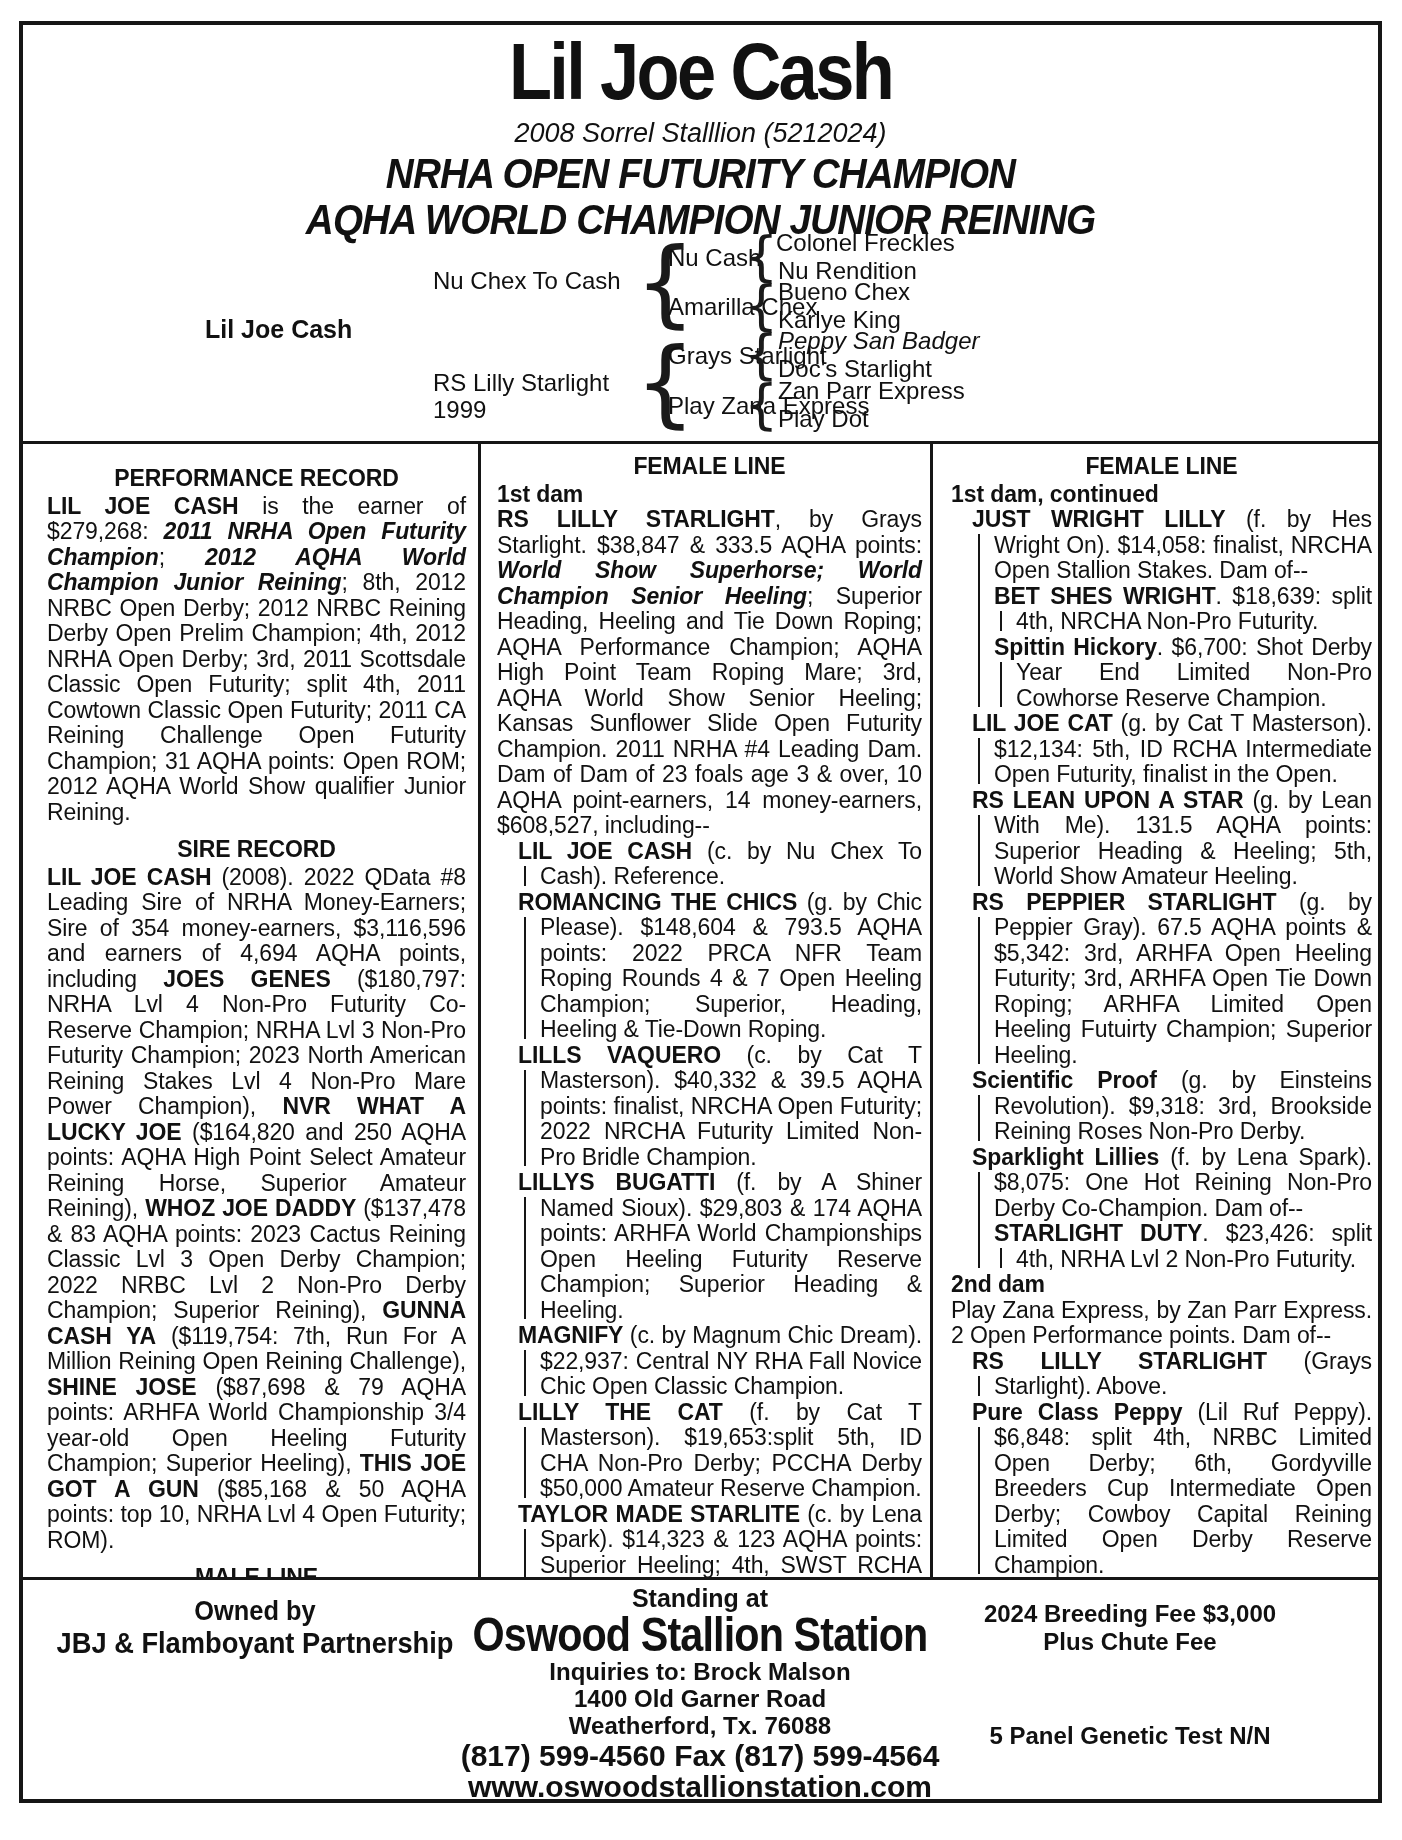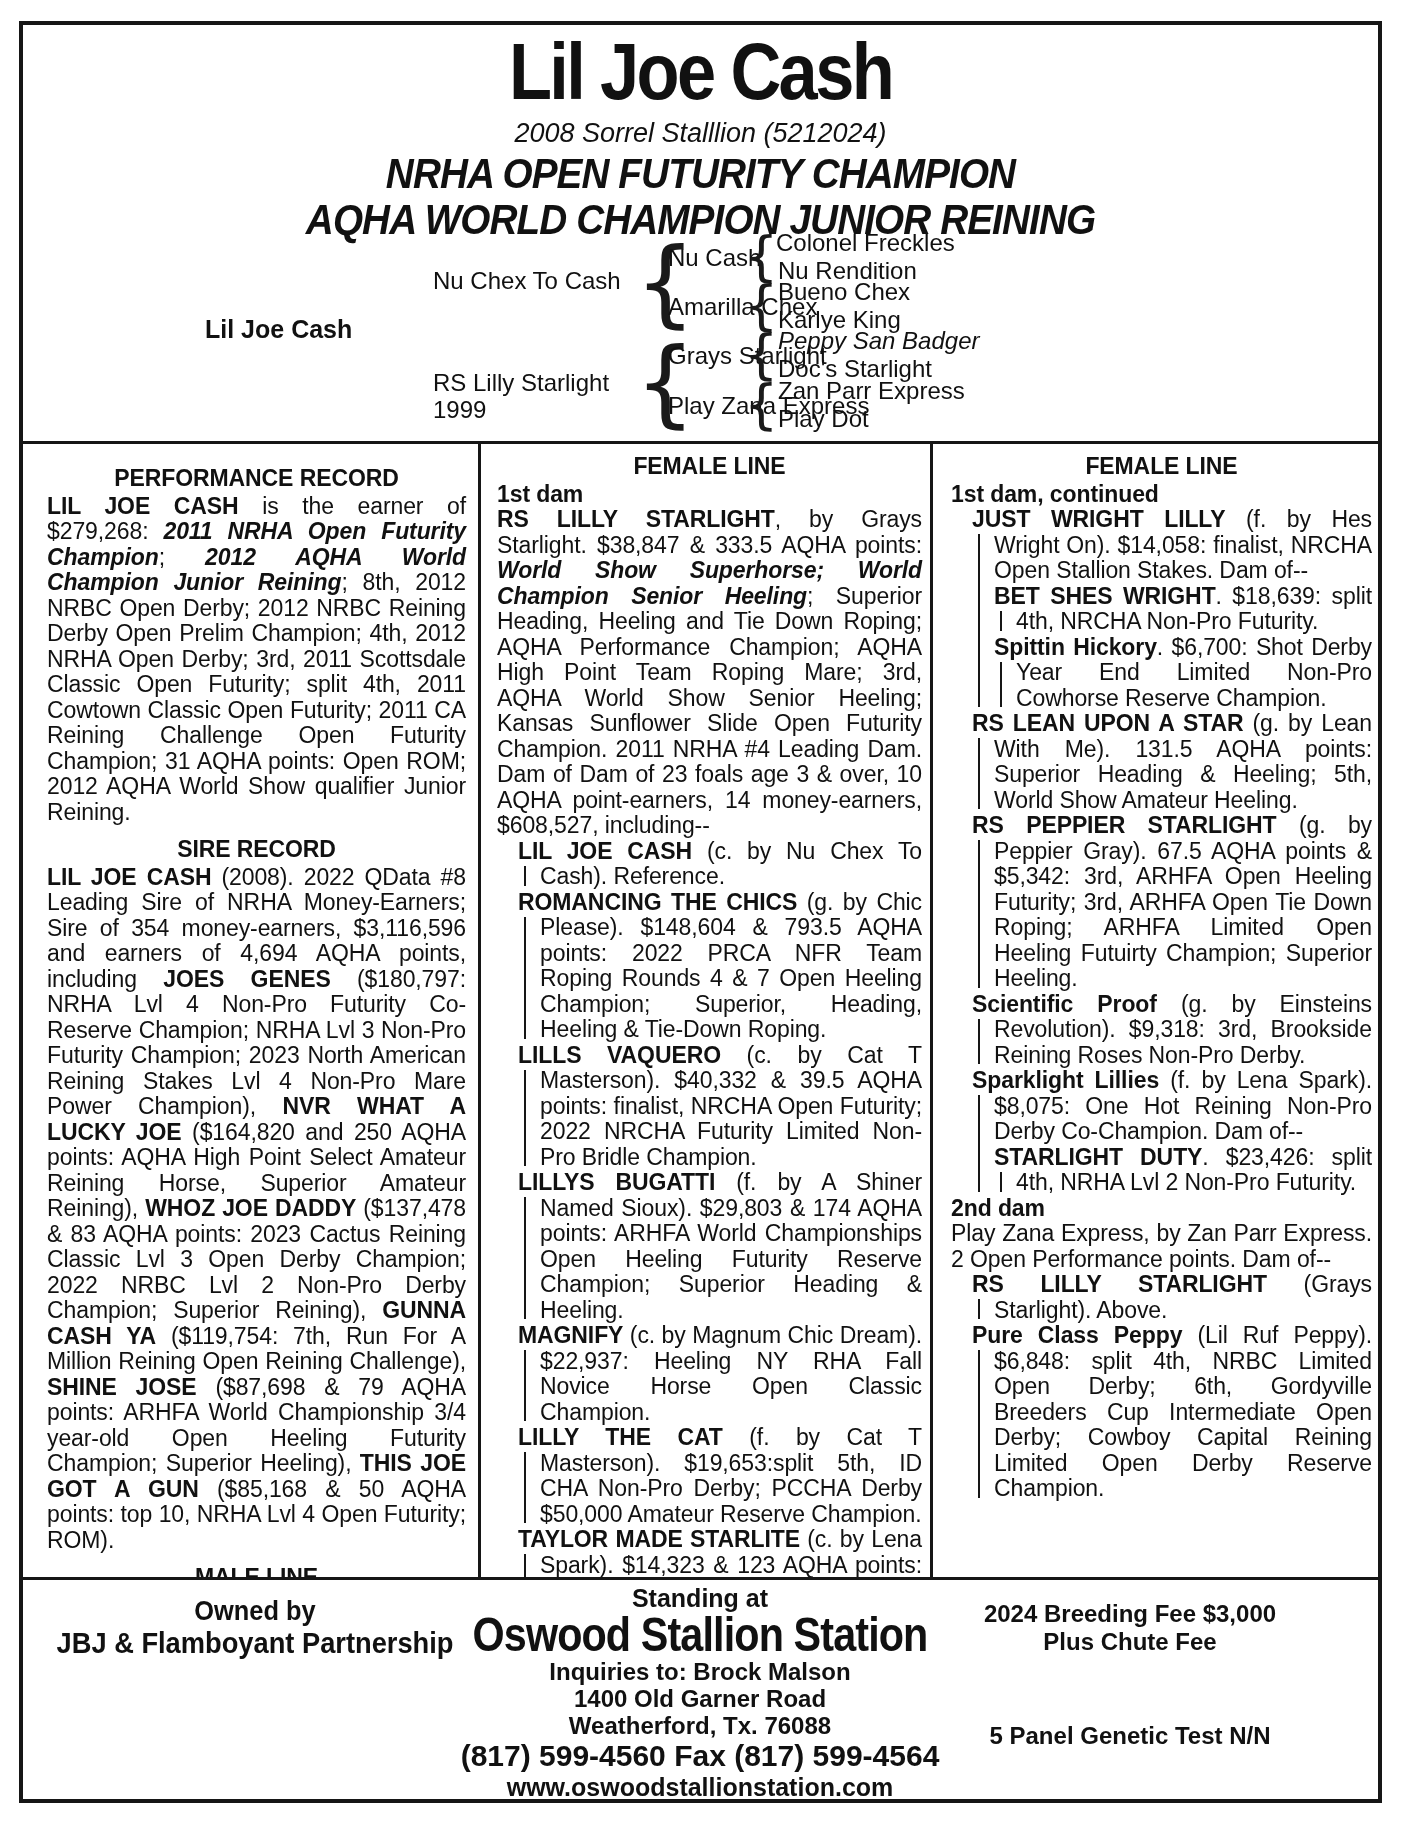--- a/index.html
+++ b/index.html
@@ -56,21 +56,21 @@
   .owned .l1{font-size:27px;line-height:30px;}
   .owned .l2{font-size:29px;line-height:34px;}
   .standing{position:absolute;left:430px;top:1584px;width:540px;text-align:center;font-weight:bold;}
   .standing .l1{font-size:25px;line-height:28px;}
   .standing .l2{font-size:48px;line-height:46px;letter-spacing:-1px;
         transform:scaleX(0.86);transform-origin:50% 50%;}
   .standing .l3{font-size:24px;line-height:27px;}
   .standing .l4{font-size:24px;line-height:27px;}
   .standing .l5{font-size:24px;line-height:27px;}
   .standing .l6{font-size:30px;line-height:34px;}
-  .standing .l7{font-size:25px;line-height:28px;}
+  .standing .l7{font-size:30px;line-height:28px;}
   .fees{position:absolute;left:950px;top:1600px;width:360px;text-align:center;font-weight:bold;}
   .fees .l1{font-size:24px;line-height:28px;}
   .fees .l2{font-size:24px;line-height:28px;}
   .panel{position:absolute;left:950px;top:1722px;width:360px;text-align:center;
          font-weight:bold;font-size:24px;line-height:28px;}
 </style>
 </head>
 <body>
 
 <div class="page">
@@ -133,21 +133,21 @@
         <div class="egroup lvl1">
           <div class="etext"><span class="fb">ROMANCING THE CHICS</span><span> (g. by Chic Please). $148,604 &amp; 793.5 AQHA points: 2022 PRCA NFR Team Roping Rounds 4 &amp; 7 Open Heeling Champion; Superior, Heading, Heeling &amp; Tie-Down Roping.</span></div>
         </div>
         <div class="egroup lvl1">
           <div class="etext"><span class="fb">LILLS VAQUERO</span><span> (c. by Cat T Masterson). $40,332 &amp; 39.5 AQHA points: finalist, NRCHA Open Futurity; 2022 NRCHA Futurity Limited Non-Pro Bridle Champion.</span></div>
         </div>
         <div class="egroup lvl1">
           <div class="etext"><span class="fb">LILLYS BUGATTI</span><span> (f. by A Shiner Named Sioux). $29,803 &amp; 174 AQHA points: ARHFA World Championships Open Heeling Futurity Reserve Champion; Superior Heading &amp; Heeling.</span></div>
         </div>
         <div class="egroup lvl1">
-          <div class="etext"><span class="fb">MAGNIFY</span><span> (c. by Magnum Chic Dream). $22,937: Heeling NY RHA Fall Novice Horse Open Classic Champion.</span></div>
+          <div class="etext"><span class="fb">MAGNIFY</span><span> (c. by Magnum Chic Dream). $22,937: Central NY RHA Fall Novice Chic Open Classic Champion.</span></div>
         </div>
         <div class="egroup lvl1">
           <div class="etext"><span class="fb">LILLY THE CAT</span><span> (f. by Cat T Masterson). $19,653:split 5th, ID CHA Non-Pro Derby; PCCHA Derby $50,000 Amateur Reserve Champion.</span></div>
         </div>
         <div class="egroup lvl1">
           <div class="etext"><span class="fb">TAYLOR MADE STARLITE</span><span> (c. by Lena Spark). $14,323 &amp; 123 AQHA points: Superior Heeling; 4th, SWST RCHA Fall Open Futurity.</span></div>
         </div>
       </div>
   </div>
 
@@ -156,20 +156,23 @@
     <div class="damlabel">1st dam, continued</div>
     <div>
         <div class="egroup lvl1">
           <div class="etext"><span class="fb">JUST WRIGHT LILLY</span><span> (f. by Hes Wright On). $14,058: finalist, NRCHA Open Stallion Stakes.  Dam of--</span></div>
           <div class="egroup lvl2">
             <div class="etext"><span class="fb">BET SHES WRIGHT</span><span>. $18,639: split 4th, NRCHA Non-Pro Futurity.</span></div>
           </div>
           <div class="egroup lvl2">
             <div class="etext"><span class="fb">Spittin Hickory</span><span>. $6,700: Shot Derby Year End Limited Non-Pro Cowhorse Reserve Champion.</span></div>
           </div>
+        </div>
+        <div class="egroup lvl1">
+          <div class="etext"><span class="fb">LIL JOE CAT</span><span> (g. by Cat T Masterson). $12,134: 5th, ID RCHA Intermediate Open Futurity, finalist in the Open.</span></div>
         </div>
         <div class="egroup lvl1">
           <div class="etext"><span class="fb">RS LEAN UPON A STAR</span><span> (g. by Lean With Me). 131.5 AQHA points: Superior Heading &amp; Heeling; 5th, World Show Amateur Heeling.</span></div>
         </div>
         <div class="egroup lvl1">
           <div class="etext"><span class="fb">RS PEPPIER STARLIGHT</span><span> (g. by Peppier Gray). 67.5 AQHA points &amp; $5,342: 3rd, ARHFA Open Heeling Futurity; 3rd, ARHFA Open Tie Down Roping; ARHFA Limited Open Heeling Futuirty Champion; Superior Heeling.</span></div>
         </div>
         <div class="egroup lvl1">
           <div class="etext"><span class="fb">Scientific Proof</span><span> (g. by Einsteins Revolution). $9,318: 3rd, Brookside Reining Roses Non-Pro Derby.</span></div>
         </div>

